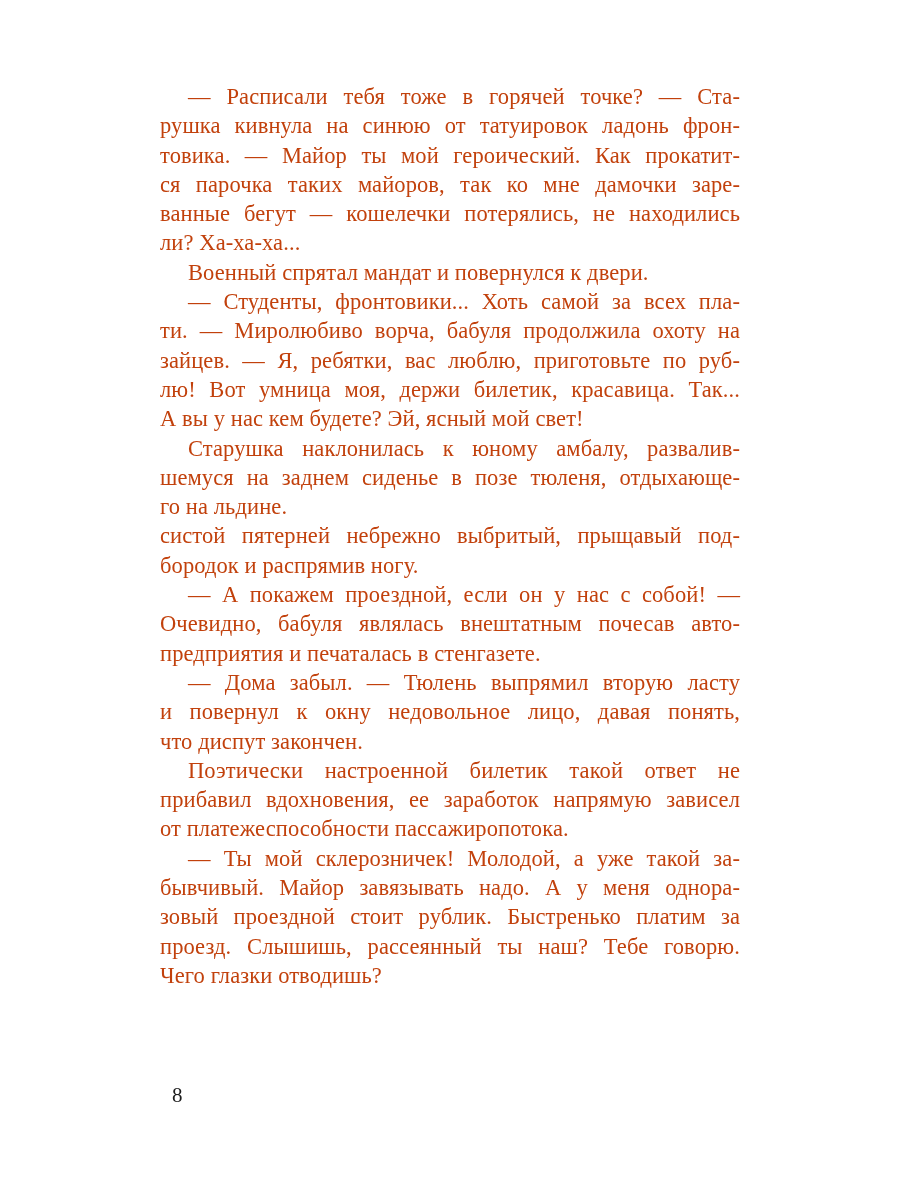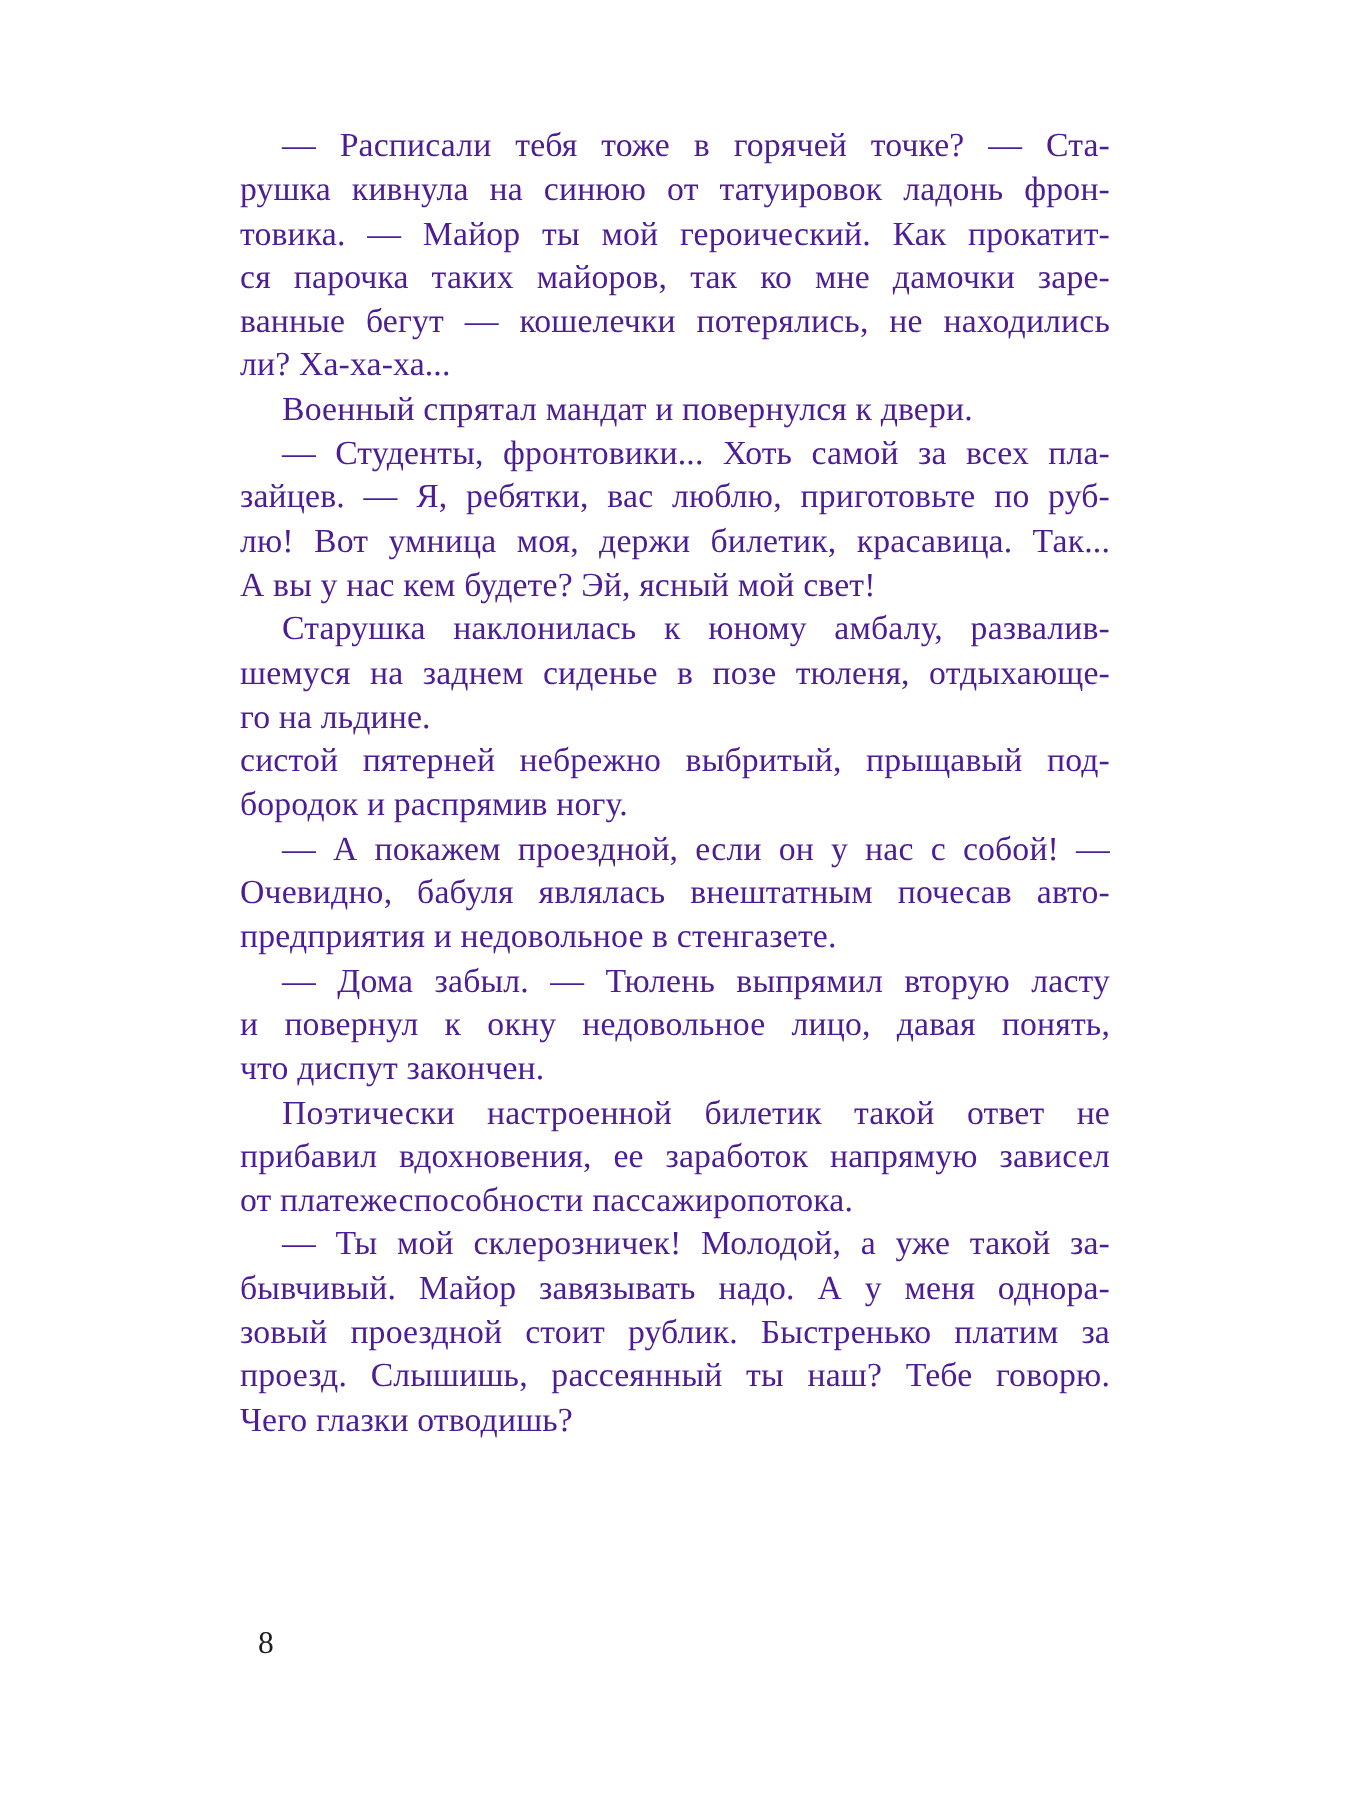--- a/index.html
+++ b/index.html
@@ -58,51 +58,52 @@
     font-family: "Liberation Serif", "DejaVu Serif", serif;
     font-size: 21px;
     line-height: 26px;
     color: #1d1d1d;
   }
 </style>
 </head>
 <body style="background: rgb(255, 255, 255);">
 
 <div class="book-page">
-  <div class="text-block" style="color: #4c1d95;">
+  <div class="text-block" style="color: #c2410c;">
       <div class="paragraph">
         <div class="line justify indent">— Расписали тебя тоже в горячей точке? — Ста-</div>
         <div class="line justify">рушка кивнула на синюю от татуировок ладонь фрон-</div>
         <div class="line justify">товика. — Майор ты мой героический. Как прокатит-</div>
         <div class="line justify">ся парочка таких майоров, так ко мне дамочки заре-</div>
         <div class="line justify">ванные бегут — кошелечки потерялись, не находились</div>
         <div class="line left">ли? Ха-ха-ха...</div>
       </div>
       <div class="paragraph">
         <div class="line left indent">Военный спрятал мандат и повернулся к двери.</div>
       </div>
       <div class="paragraph">
         <div class="line justify indent">— Студенты, фронтовики... Хоть самой за всех пла-</div>
+        <div class="line justify">ти. — Миролюбиво ворча, бабуля продолжила охоту на</div>
         <div class="line justify">зайцев. — Я, ребятки, вас люблю, приготовьте по руб-</div>
         <div class="line justify">лю! Вот умница моя, держи билетик, красавица. Так...</div>
         <div class="line left">А вы у нас кем будете? Эй, ясный мой свет!</div>
       </div>
       <div class="paragraph">
         <div class="line justify indent">Старушка наклонилась к юному амбалу, развалив-</div>
         <div class="line justify">шемуся на заднем сиденье в позе тюленя, отдыхающе-</div>
         <div class="line left">го на льдине.</div>
       </div>
       <div class="paragraph">
         <div class="line justify">систой пятерней небрежно выбритый, прыщавый под-</div>
         <div class="line left">бородок и распрямив ногу.</div>
       </div>
       <div class="paragraph">
         <div class="line justify indent">— А покажем проездной, если он у нас с собой! —</div>
         <div class="line justify">Очевидно, бабуля являлась внештатным почесав авто-</div>
-        <div class="line left">предприятия и недовольное в стенгазете.</div>
+        <div class="line left">предприятия и печаталась в стенгазете.</div>
       </div>
       <div class="paragraph">
         <div class="line justify indent">— Дома забыл. — Тюлень выпрямил вторую ласту</div>
         <div class="line justify">и повернул к окну недовольное лицо, давая понять,</div>
         <div class="line left">что диспут закончен.</div>
       </div>
       <div class="paragraph">
         <div class="line justify indent">Поэтически настроенной билетик такой ответ не</div>
         <div class="line justify">прибавил вдохновения, ее заработок напрямую зависел</div>
         <div class="line left">от платежеспособности пассажиропотока.</div>

